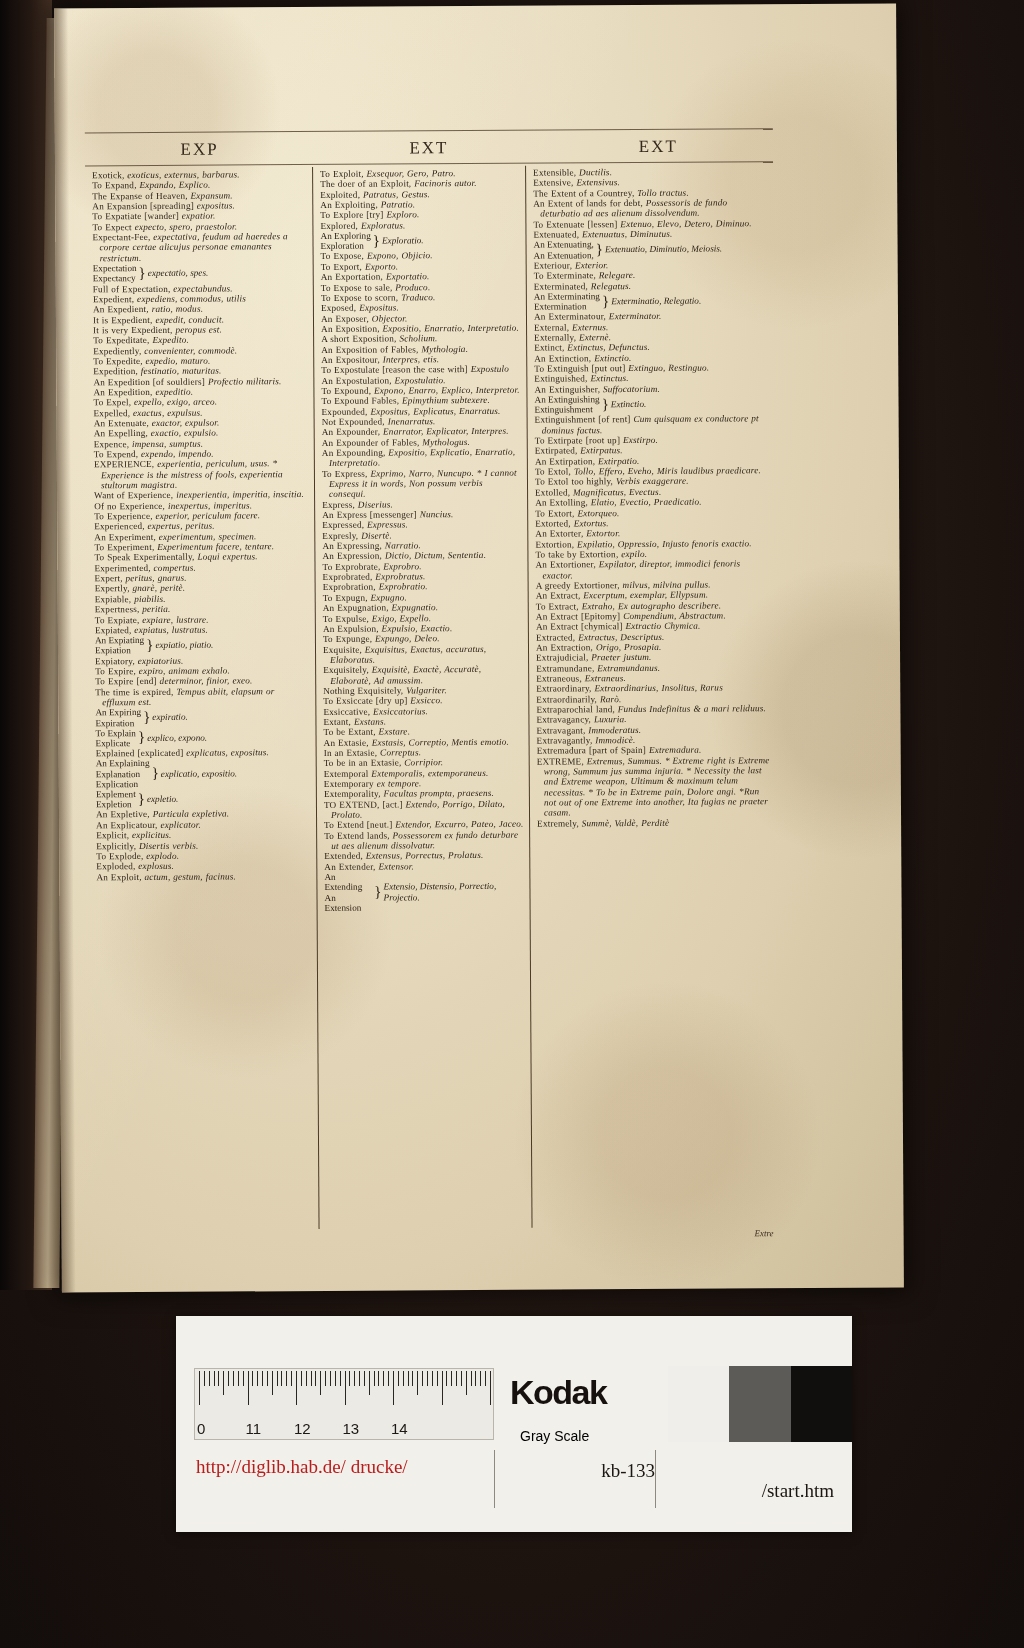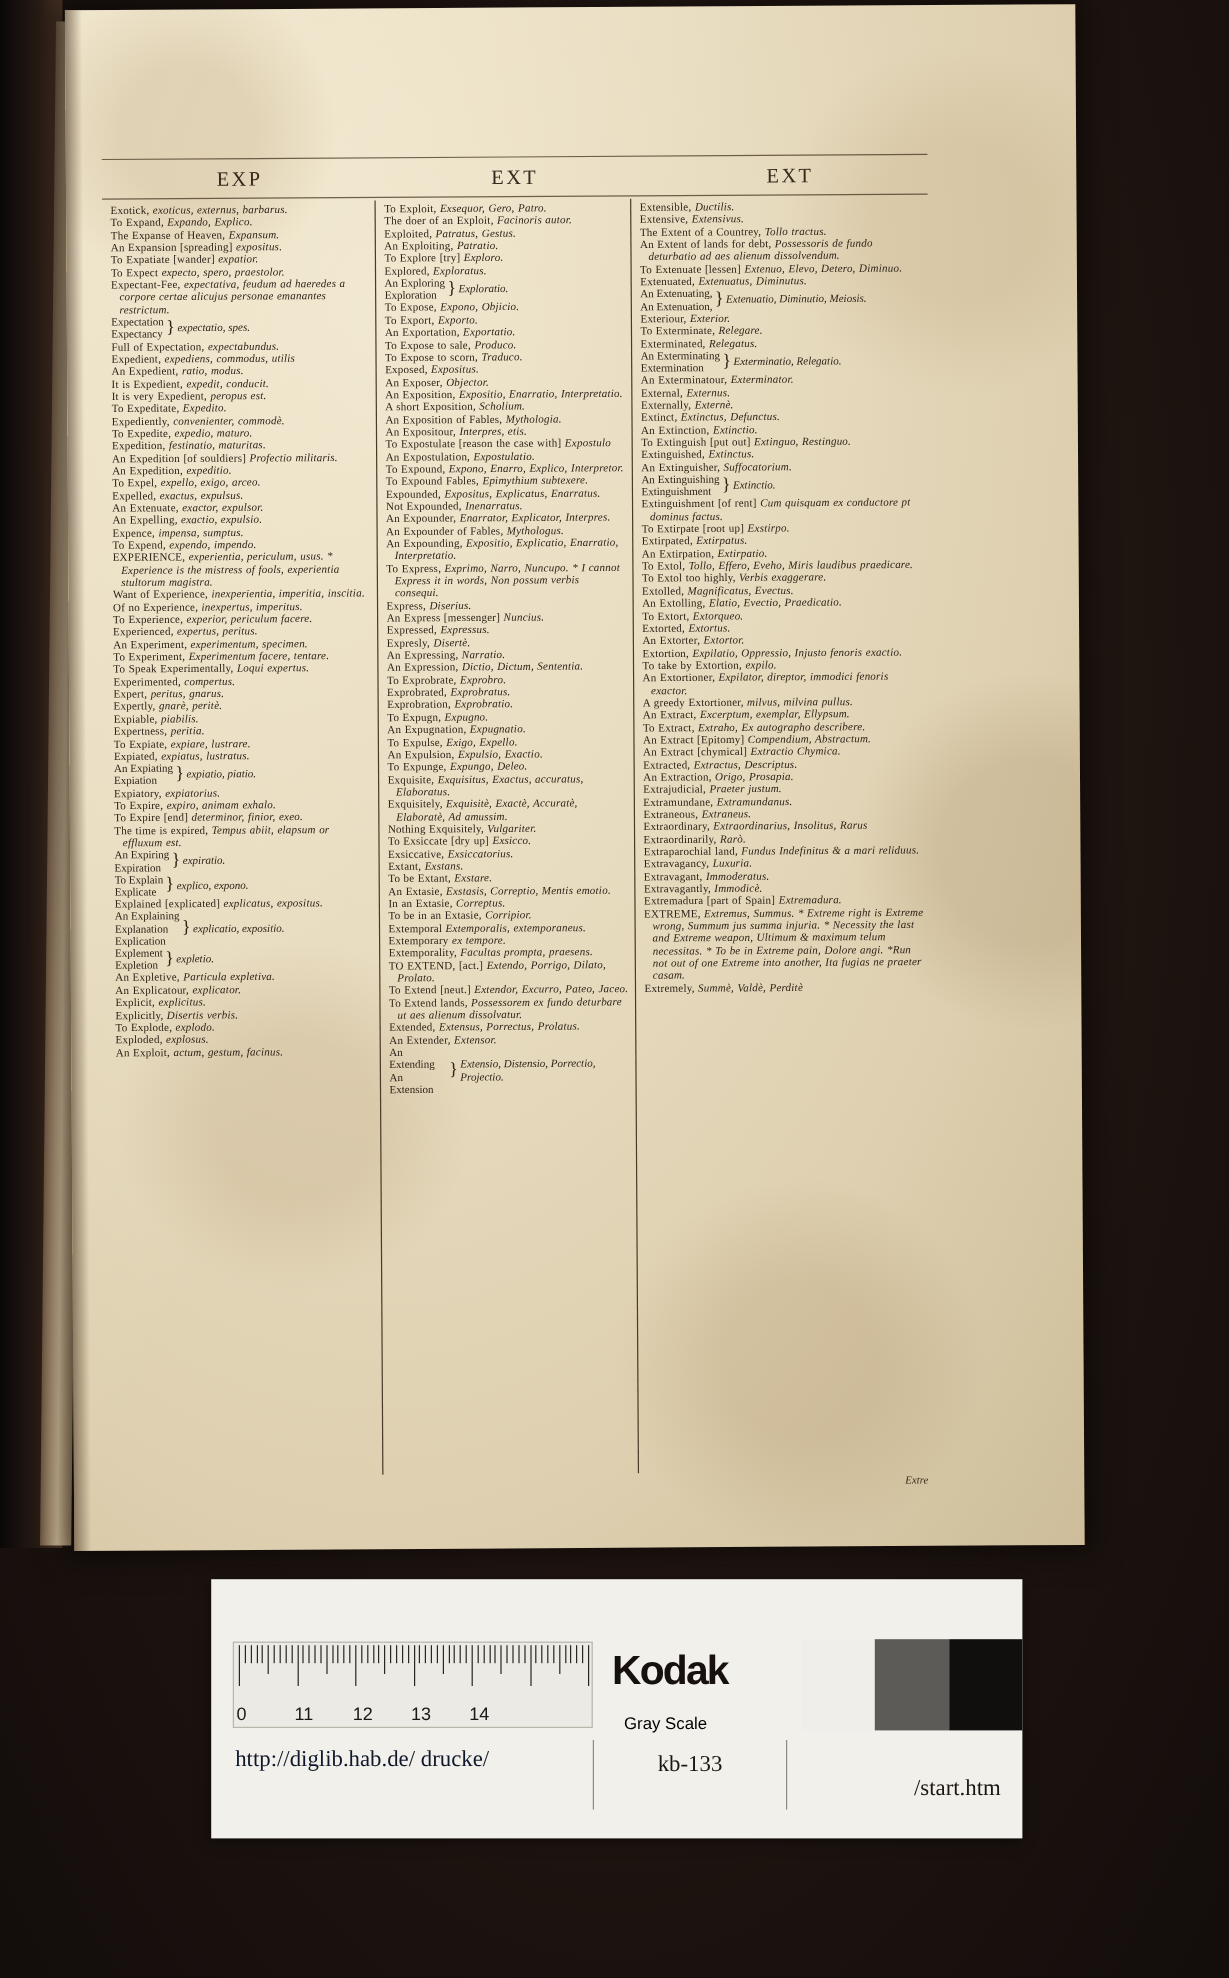--- a/index.html
+++ b/index.html
@@ -166,29 +166,29 @@
   #patches{
     position:absolute;left:492px;top:50px;width:184px;height:76px;
     display:flex;
   }
   #patches div{flex:1;height:100%;}
   #card-bottom{
     position:absolute;left:0;top:128px;width:100%;height:88px;
   }
   #url-left{
     position:absolute;left:20px;top:12px;
-    font-size:19px;color:#0f172a;
+    font-size:19px;color:#b91c1c;
     font-family:"Liberation Serif", serif;
   }
   #shelfmark-box{
     position:absolute;left:318px;top:6px;width:160px;height:58px;
     border-left:1px solid #8d8880;border-right:1px solid #8d8880;
   }
   #shelfmark{
-    position:absolute;left:0;top:10px;width:100%;text-align:center;
+    position:absolute;left:0;top:10px;width:100%;text-align:right;
     font-size:19px;color:#1b1613;
     font-family:"Liberation Serif", serif;
   }
   #url-right{
     position:absolute;right:18px;top:36px;
     font-size:19px;color:#1b1613;
     font-family:"Liberation Serif", serif;
   }
 </style>
 </head>

